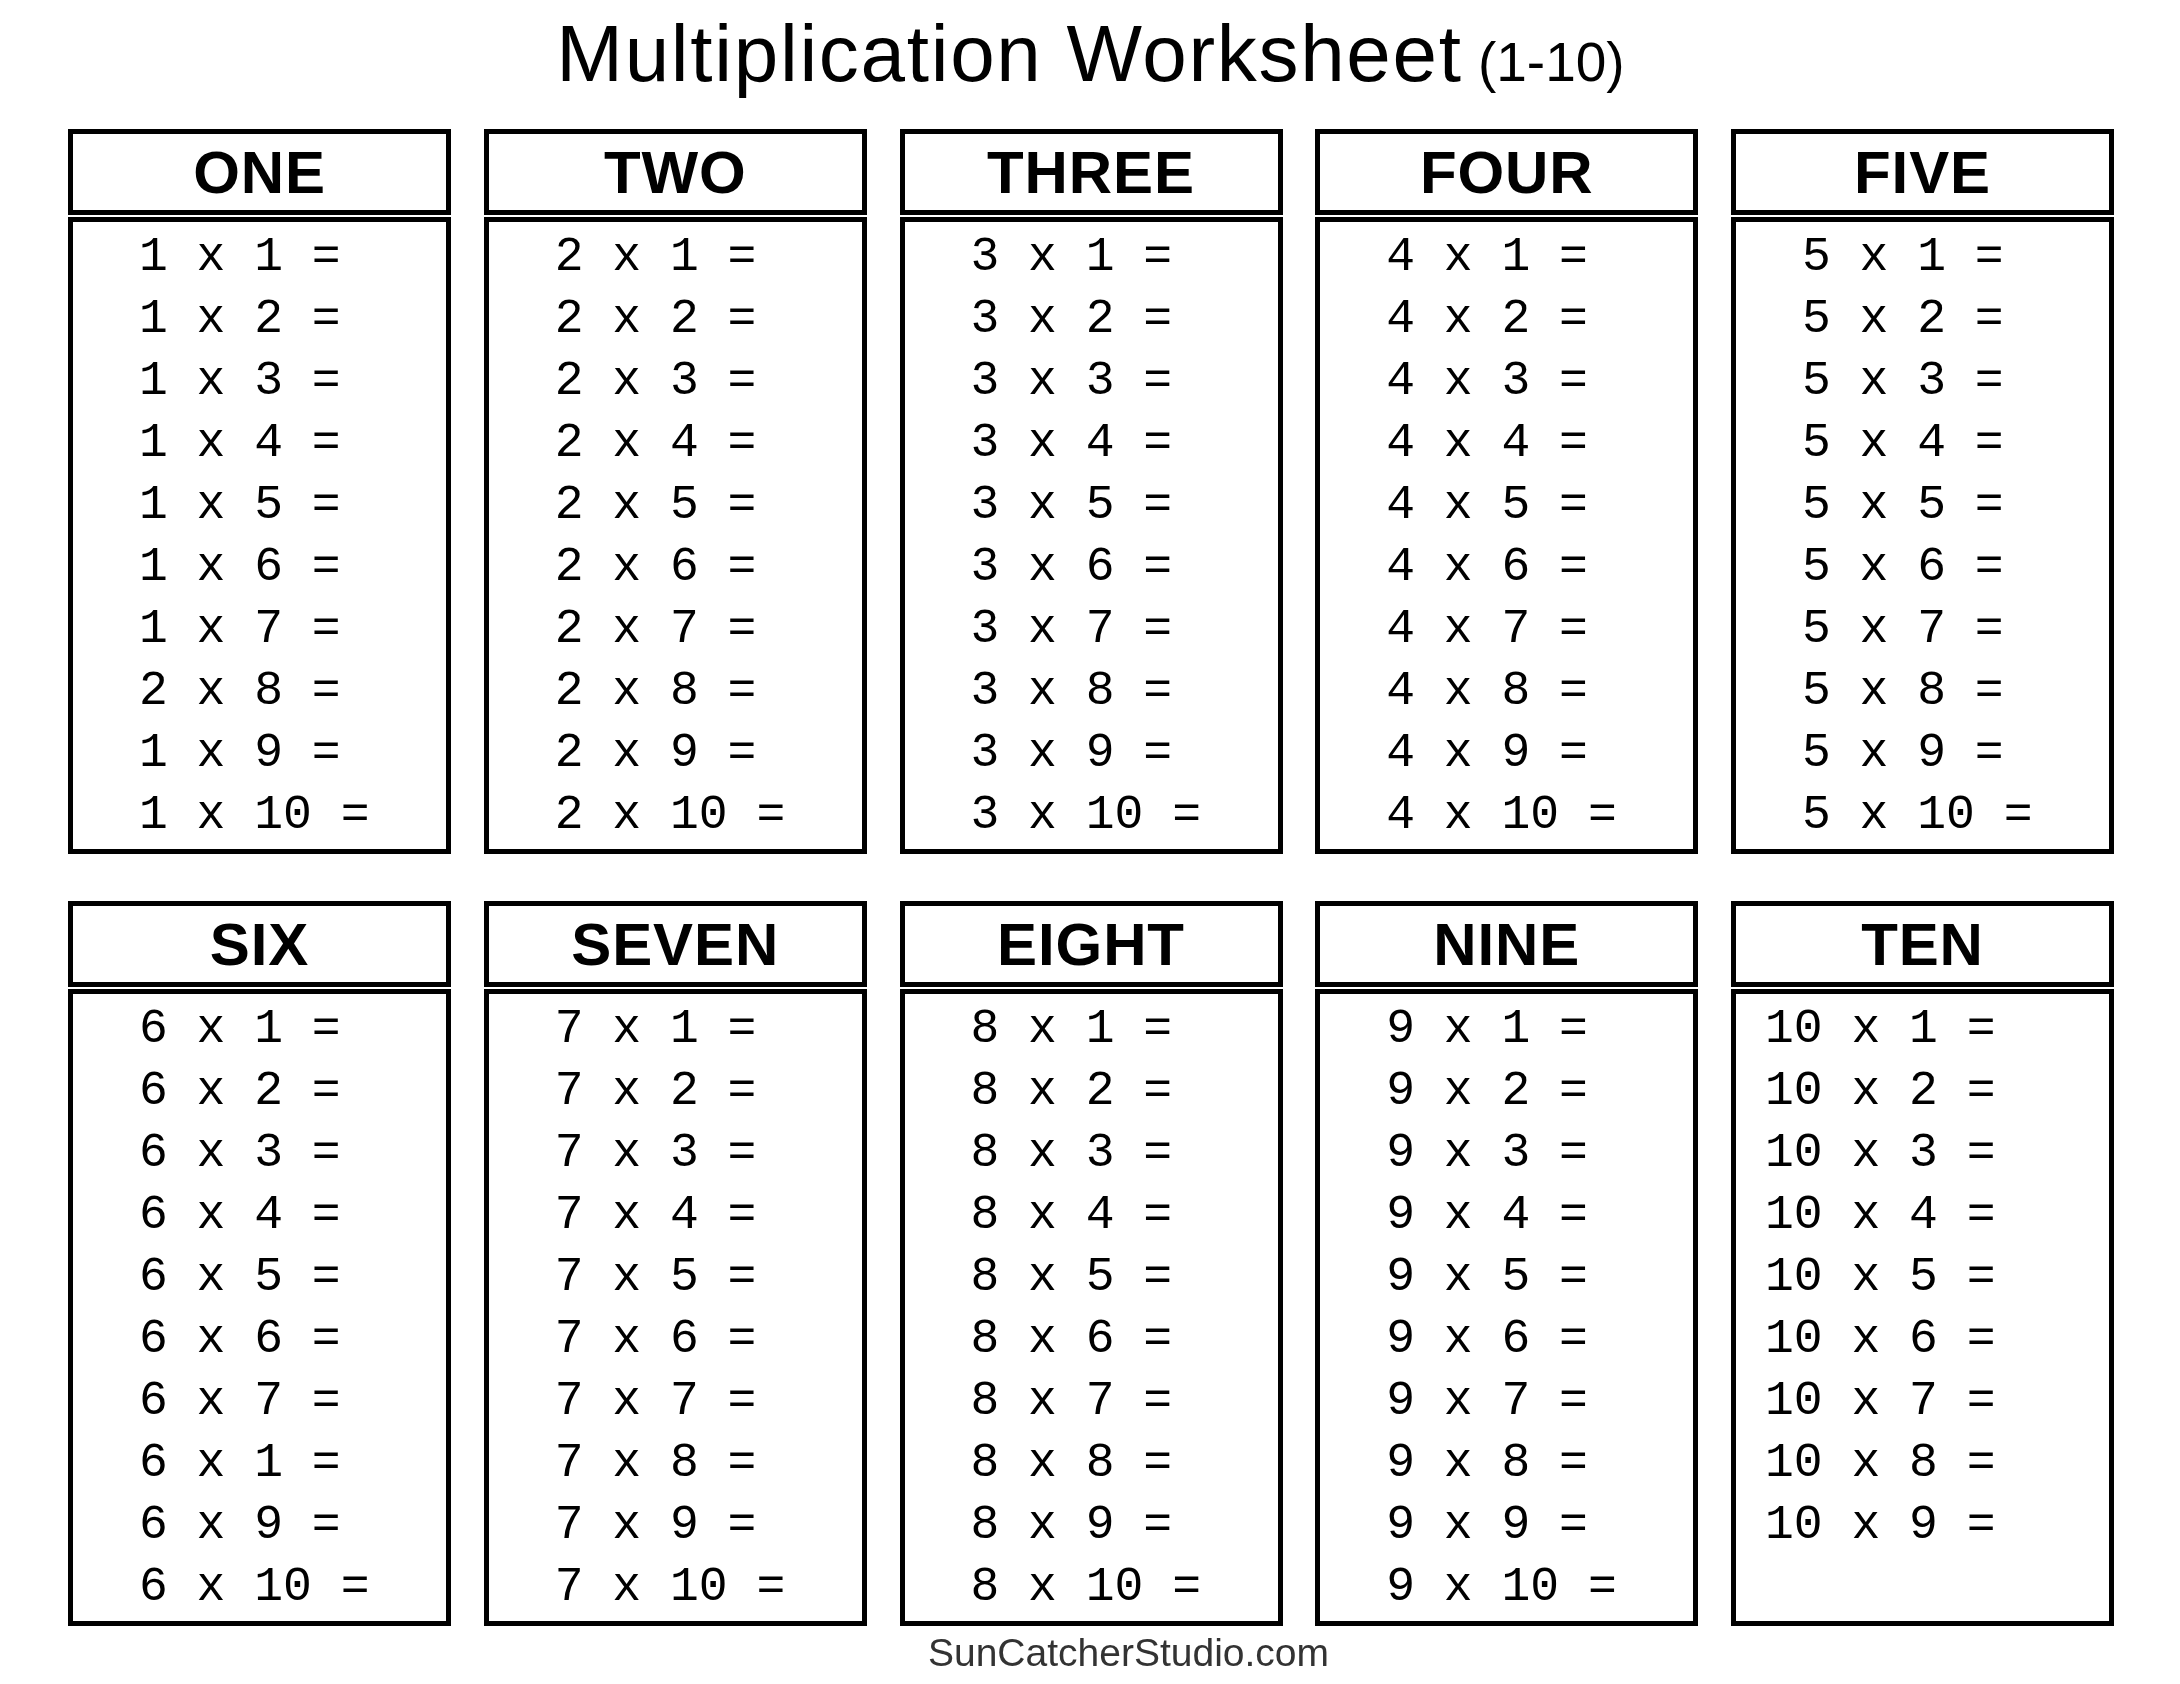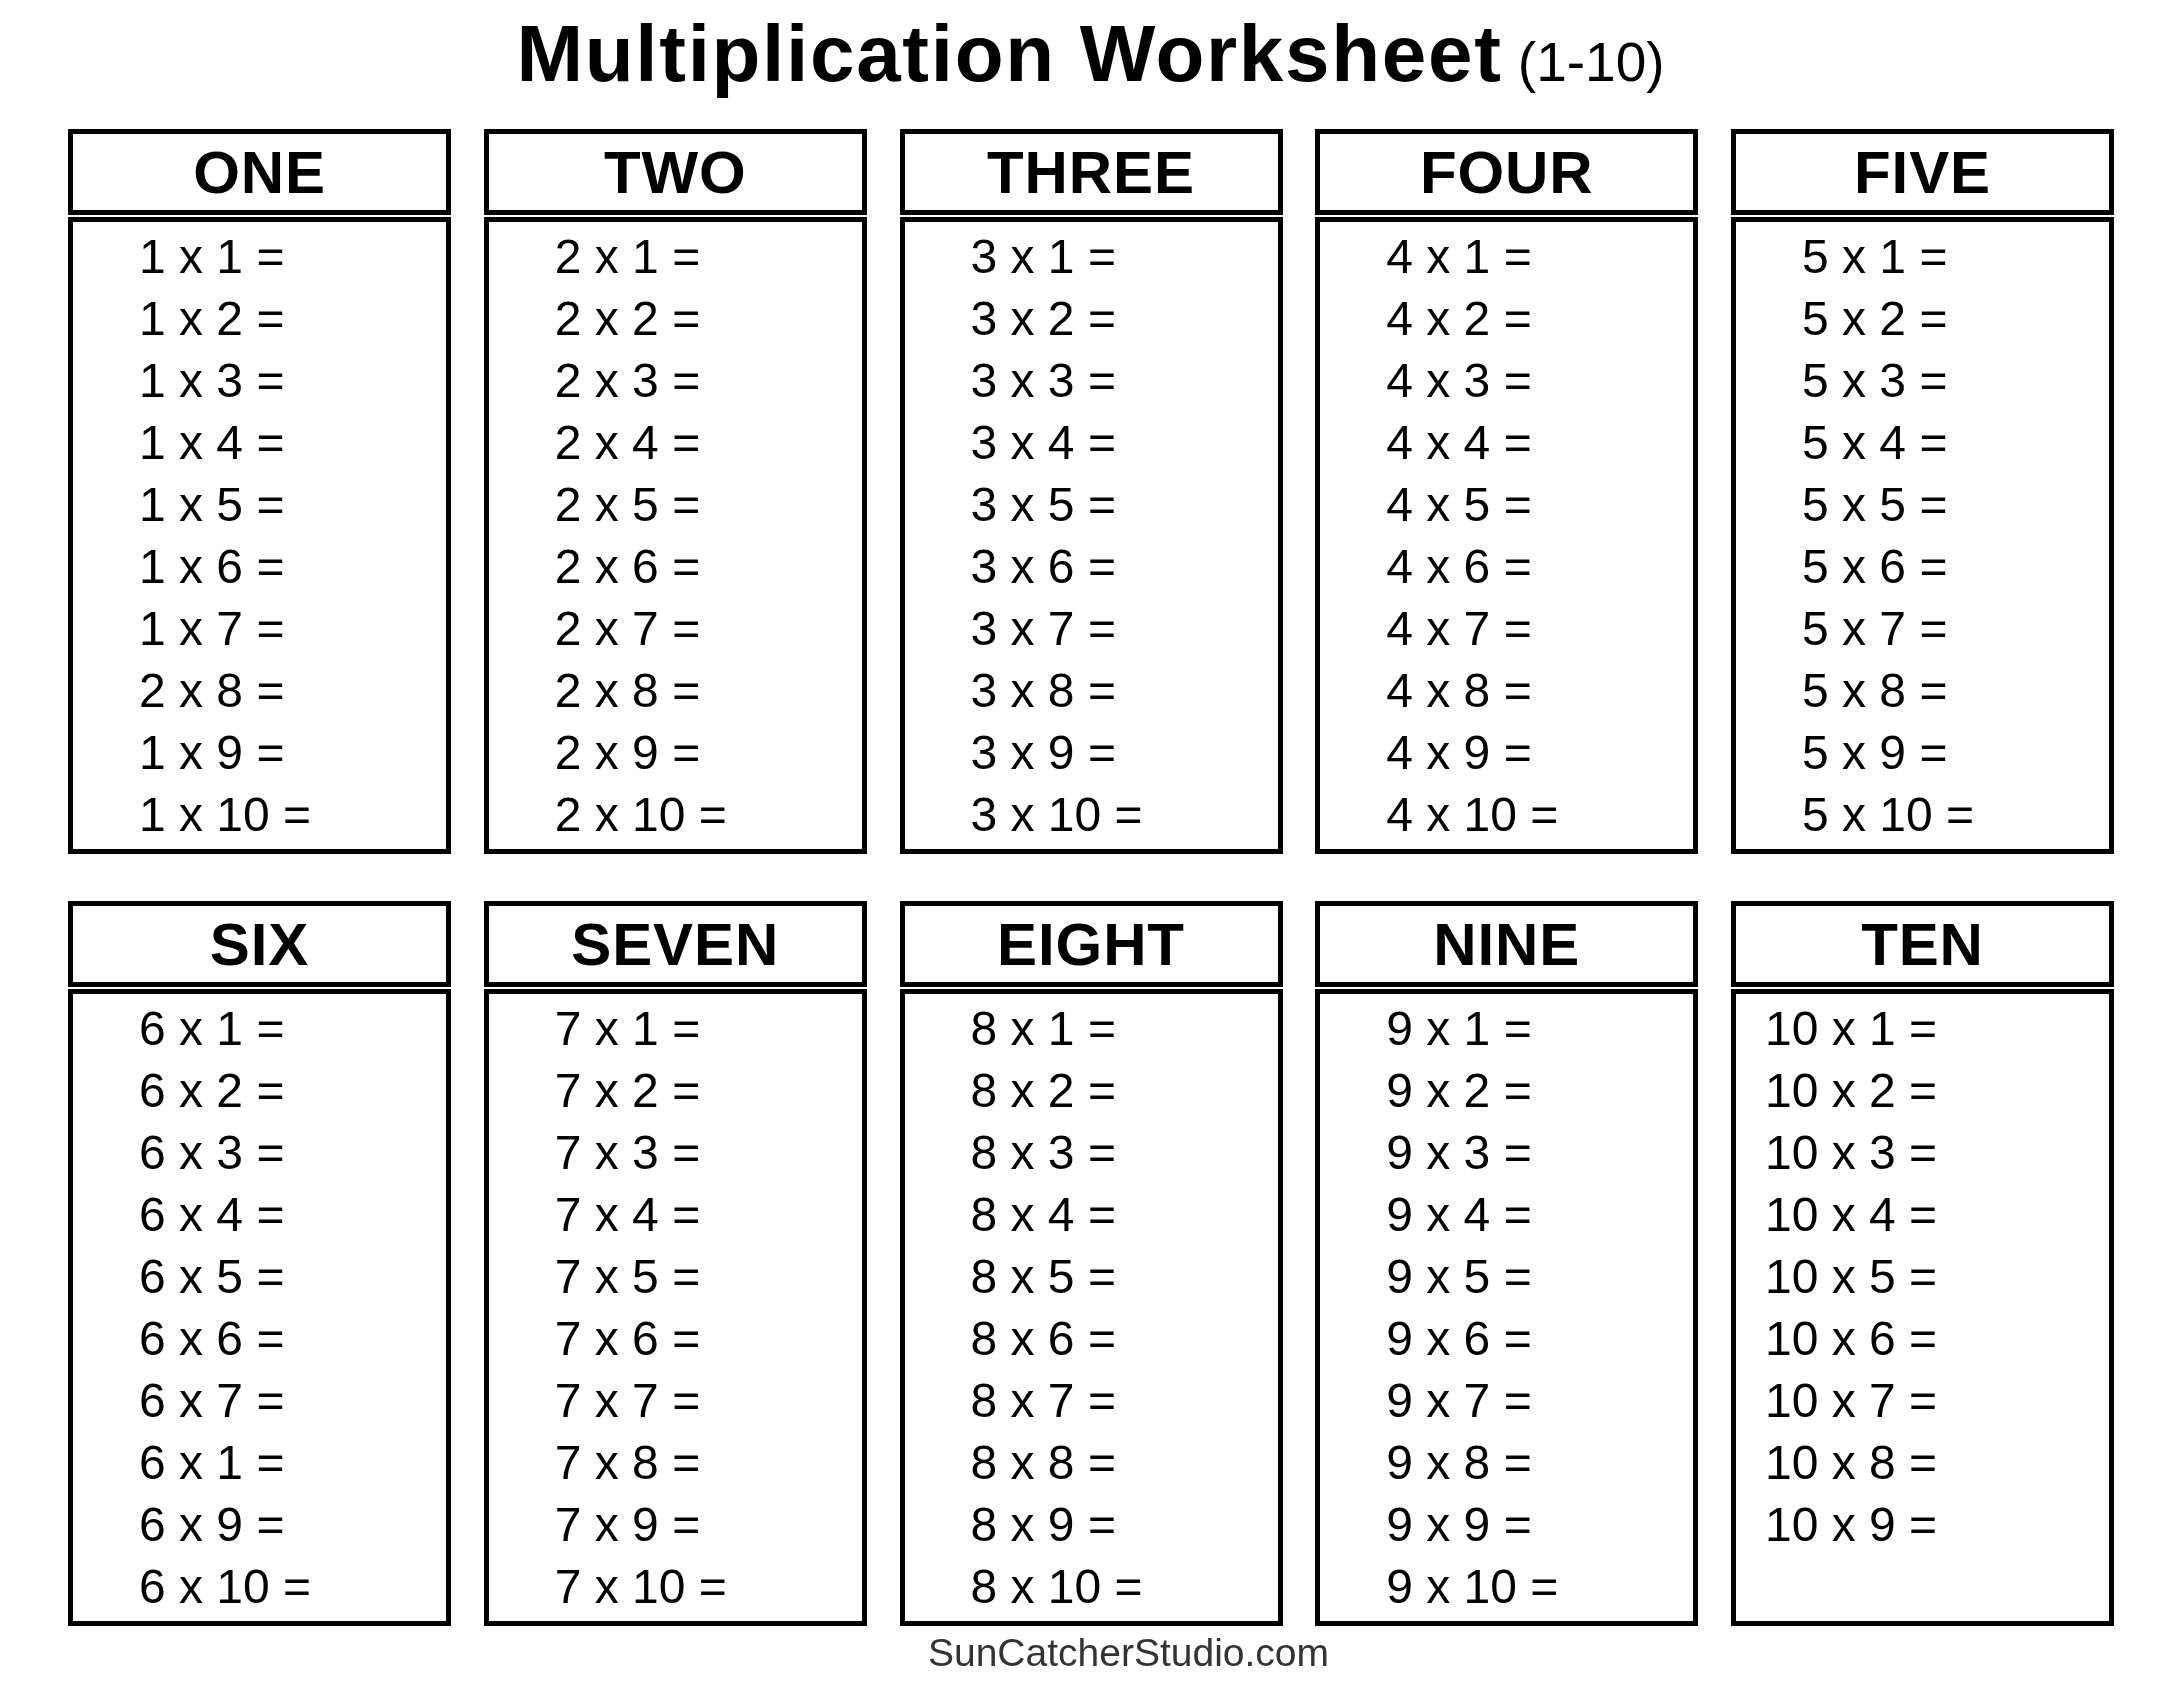--- a/index.html
+++ b/index.html
@@ -10,21 +10,21 @@
     background: var(--bg, #ffffff);
     font-family: "Liberation Sans", "DejaVu Sans", sans-serif;
   }
 
   
   .title {
     position: absolute; top: 13.6px; left: 0; width: 100%;
     text-align: center; white-space: nowrap;
   }
   .title-main {
-    font-size: 80px; font-weight: 700; letter-spacing: 1.7px;
+    font-size: 80px; font-weight: 400; letter-spacing: 1.7px;
     color: var(--ink, #000); line-height: 1;
   }
   .title-range {
     font-size: 55px; font-weight: 400; margin-left: 15.3px;
     color: var(--ink, #000); line-height: 1;
   }
 
   
   .trow {
     position: absolute; left: 68px; width: 2046px;
@@ -43,20 +43,21 @@
   }
   .mtable-title {
     font-size: 60px; font-weight: 700; color: var(--ink, #000);
     letter-spacing: 0.9px;
   }
   .mtable-body {
     height: 637px;
     border: 5.1px solid var(--line, #000);
     background: var(--bg, #fff);
     padding: 4.3px 0 0 66px;
+    font-family: Liberation Mono, monospace;
   }
   .mtable--ten .mtable-body { padding-left: 29px; }
   .mrow {
     font-size: 48px; line-height: 62px;
     color: var(--ink, #000); white-space: pre;
   }
 
   
   .footer {
     position: absolute; top: 1630px; left: 0; width: 100%;

